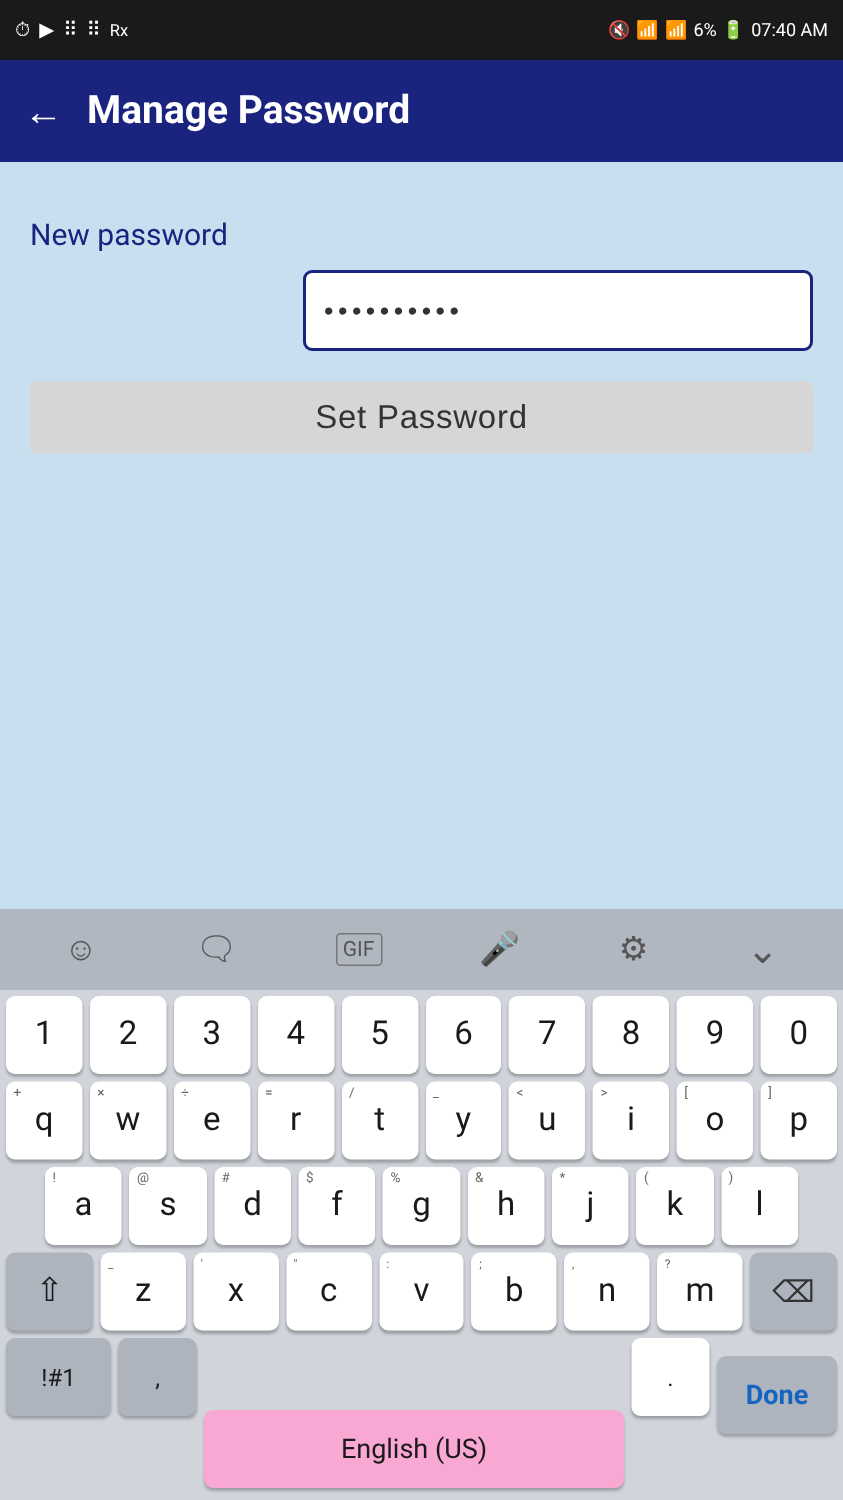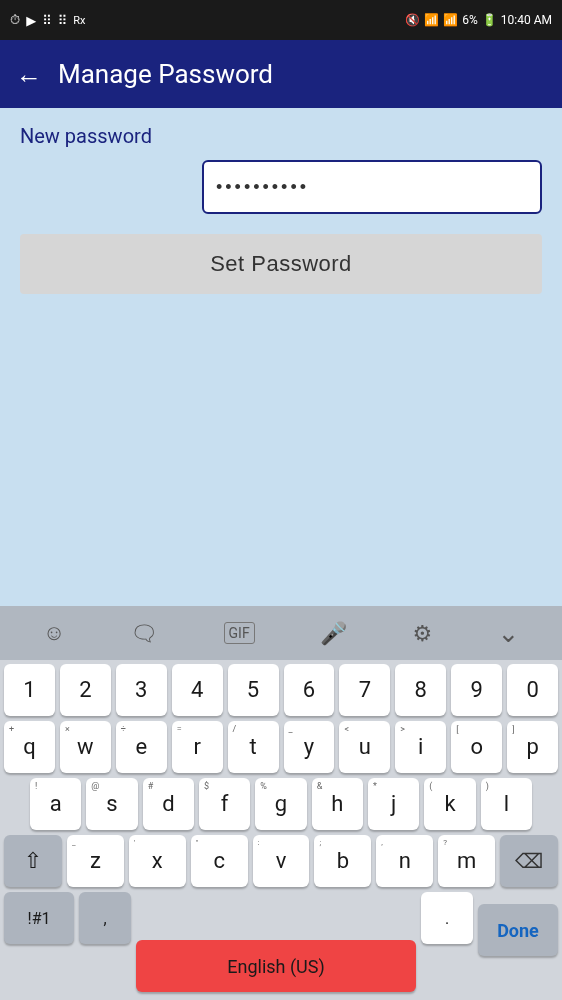--- a/index.html
+++ b/index.html
@@ -49,27 +49,27 @@
       gap: 16px;
     }
     .app-bar-back {
       color: white;
       font-size: 26px;
       cursor: pointer;
     }
     .app-bar-title {
       color: white;
       font-size: 26px;
-      font-weight: normal;
+      font-weight: bold;
     }
 
     
     .content {
       background: #c8dff0;
-      padding: 16px 20px;
+      padding: 36px 20px;
     }
     .field-label {
       color: #1a237e;
       font-size: 20px;
       margin-bottom: 12px;
     }
     .password-input-wrapper {
       display: flex;
       justify-content: flex-end;
       margin-bottom: 20px;
@@ -81,21 +81,21 @@
       border-radius: 6px;
       background: white;
       padding: 0 12px;
       font-size: 18px;
       color: #333;
       outline: none;
       letter-spacing: 3px;
     }
     .set-password-btn {
       width: 100%;
-      height: 60px;
+      height: 48px;
       background: #d6d6d6;
       border: none;
       border-radius: 4px;
       font-size: 22px;
       color: #333;
       cursor: pointer;
       letter-spacing: 0.5px;
     }
 
     
@@ -177,21 +177,21 @@
       justify-content: center;
       cursor: pointer;
       box-shadow: 0 2px 2px rgba(0,0,0,0.25);
       font-size: 16px;
       color: #1a1a1a;
     }
     .kb-bottom-key.sym { min-width: 70px; }
     .kb-bottom-key.comma { min-width: 52px; }
     .kb-bottom-key.space-bar {
       flex: 1;
-      background: #ef4444;
+      background: #f9a8d4;
       font-size: 18px;
       margin-top: 48px;
     }
     .kb-bottom-key.period { min-width: 52px; background: white; }
     .kb-bottom-key.done {
       min-width: 80px;
       color: #1565c0;
       font-size: 18px;
       font-weight: bold;
       margin-top: 12px;
@@ -207,21 +207,21 @@
     <span class="status-icon">⠿</span>
     <span class="status-icon">⠿</span>
     <span class="status-icon" style="font-size:11px;text-align:center;">Rx</span>
   </div>
   <div class="status-bar-right">
     <span>🔇</span>
     <span>📶</span>
     <span>📶</span>
     <span>6%</span>
     <span>🔋</span>
-    <span>10:40 AM</span>
+    <span>07:40 AM</span>
   </div>
 </div>
 
 <div class="app-bar">
   <span class="app-bar-back">←</span>
   <span class="app-bar-title">Manage Password</span>
 </div>
 
 <div class="content">
   <div class="field-label">New password</div>

